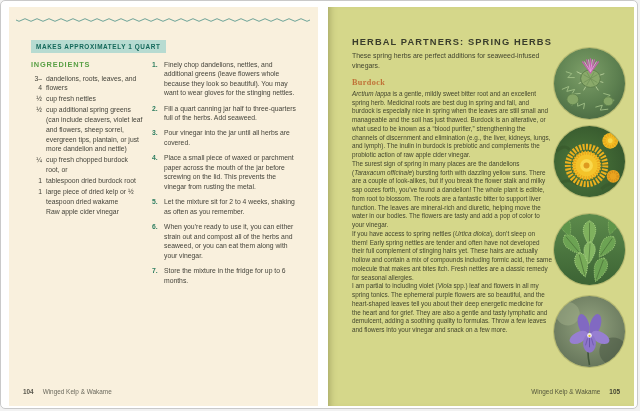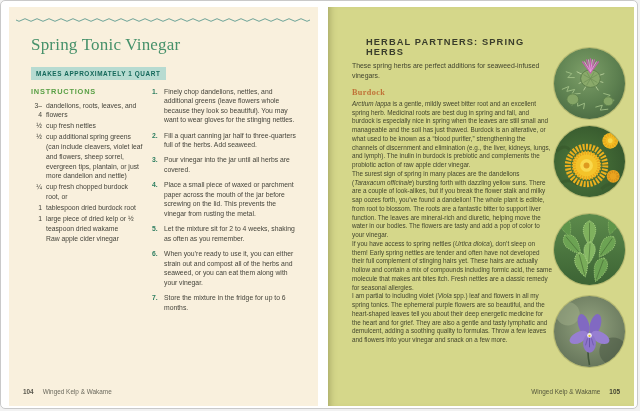--- a/index.html
+++ b/index.html
@@ -44,21 +44,21 @@
   }
   .page-num{font-weight:bold;color:#5a584e;}
   
   .page-right{
     position:absolute;left:327px;top:6px;width:306px;height:399px;
     background:#d5d78a;
     box-shadow:inset 7px 0 9px -7px rgba(60,60,20,.45);
   }
   .right-content{position:absolute;left:24px;top:30px;width:200px;}
   .partners-heading{
-    font-size:9.3px;font-weight:bold;letter-spacing:1.1px;color:#3a3d2b;margin:0 0 4px 14px;
+    font-size:9.3px;font-weight:bold;letter-spacing:1.1px;color:#3a3d2b;margin:0 0 4px 0;
   }
   .partners-sub{font-size:6.9px;color:#42452f;margin:0 0 3px 0;line-height:1.4;}
   .section-title{
     font-size:8.2px;font-weight:bold;color:#c07238;letter-spacing:.4px;margin:8px 0 2.5px 0;font-family:Liberation Serif, serif;
   }
   .section-body{font-size:6.35px;line-height:1.38;color:#43462e;margin:0;}
   .section-body i{font-style:italic;}
   .photo{
     position:absolute;left:226px;width:71px;height:71px;border-radius:50%;
     overflow:hidden;box-shadow:0 0 0 1px rgba(90,95,40,.25);
@@ -75,26 +75,25 @@
 <body>
 
 <div class="canvas">
 
   <div class="page-left">
     <svg class="wave" width="295" height="8">
       <path d="M0 4 q3 2.6 6 0 q3 -2.6 6 0 q3 2.6 6 0 q3 -2.6 6 0 q3 2.6 6 0 q3 -2.6 6 0 q3 2.6 6 0 q3 -2.6 6 0 q3 2.6 6 0 q3 -2.6 6 0 q3 2.6 6 0 q3 -2.6 6 0 q3 2.6 6 0 q3 -2.6 6 0 q3 2.6 6 0 q3 -2.6 6 0 q3 2.6 6 0 q3 -2.6 6 0 q3 2.6 6 0 q3 -2.6 6 0 q3 2.6 6 0 q3 -2.6 6 0 q3 2.6 6 0 q3 -2.6 6 0 q3 2.6 6 0 q3 -2.6 6 0 q3 2.6 6 0 q3 -2.6 6 0 q3 2.6 6 0 q3 -2.6 6 0 q3 2.6 6 0 q3 -2.6 6 0 q3 2.6 6 0 q3 -2.6 6 0 q3 2.6 6 0 q3 -2.6 6 0 q3 2.6 6 0 q3 -2.6 6 0 q3 2.6 6 0 q3 -2.6 6 0 q3 2.6 6 0 q3 -2.6 6 0 q3 2.6 6 0 q3 -2.6 6 0 q3 2.6 6 0 q3 -2.6 6 0 q3 2.6 6 0 q3 -2.6 6 0 q3 2.6 6 0" fill="none" stroke="#5c9a90" stroke-width="0.9"></path>
     </svg>
 
     <div class="left-content">
-      <h1 class="recipe-title">Spring Tonic Vinegar</h1>
       <div class="badge">MAKES APPROXIMATELY 1 QUART</div>
 
       <div class="cols">
         <div class="col-ing">
-          <div class="list-heading">INSTRUCTIONS</div>
+          <div class="list-heading">INGREDIENTS</div>
           <div class="ing-item">
             <span class="ing-qty">3–4</span>
             <span class="ing-text">dandelions, roots, leaves, and flowers</span>
           </div>
           <div class="ing-item">
             <span class="ing-qty">½</span>
             <span class="ing-text">cup fresh nettles</span>
           </div>
           <div class="ing-item">
             <span class="ing-qty">½</span>

